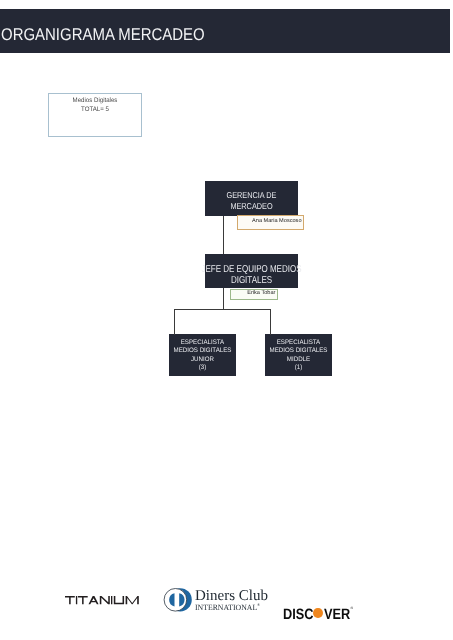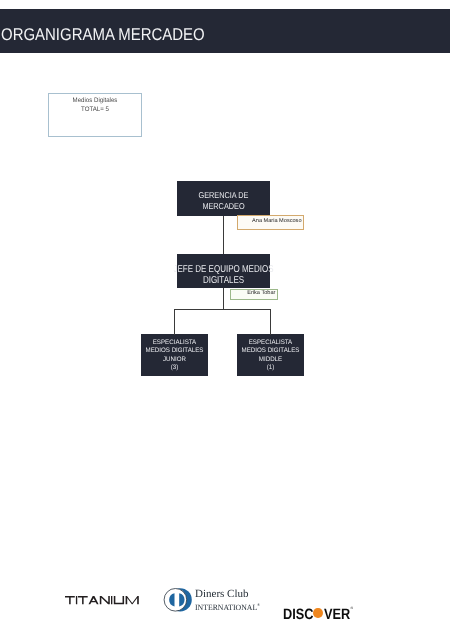--- a/index.html
+++ b/index.html
@@ -11,21 +11,21 @@
   #title-bar{position:absolute;left:0;top:9px;width:450px;height:44px;background:#242835;}
   #title-text{position:absolute;left:1px;top:17px;font-size:17px;color:#f2f3f5;white-space:nowrap;
               transform:scaleX(0.88);transform-origin:left top;line-height:1;}
 
   
   #legend-box{position:absolute;left:48px;top:93px;width:94px;height:44px;background:#ffffff;border:1px solid #a8c0cf;box-sizing:border-box;}
   #legend-box .lt{position:absolute;left:-20px;right:-20px;text-align:center;font-size:6.5px;line-height:8.4px;color:#4a4a4a;}
   #legend-box .lt span{display:block;white-space:nowrap;transform:scaleX(0.94);}
 
   
-  .node{position:absolute;background:#242835;color:#e9eaee;box-sizing:border-box;}
+  .node{position:absolute;background:#242835;color:#e9eaee;box-sizing:border-box;margin-left:28px;}
   .node .txt{position:absolute;left:-40px;right:-40px;text-align:center;}
   .node span{display:block;white-space:nowrap;transform:scaleX(var(--sx,0.85));transform-origin:center center;}
 
   #node-gerencia{left:177px;top:181px;width:93px;height:35px;}
   #node-gerencia .txt{top:9.3px;font-size:8.5px;line-height:10.5px;--sx:0.86;}
   #node-jefe{left:177px;top:254px;width:93px;height:34px;}
   #node-jefe .txt{top:11.3px;font-size:10px;line-height:10.3px;--sx:0.80;}
   #node-junior{left:141px;top:334px;width:67px;height:42px;}
   #node-junior .txt{top:5.2px;font-size:6.5px;line-height:8.2px;--sx:0.95;}
   #node-middle{left:237px;top:334px;width:67px;height:42px;}
@@ -44,21 +44,21 @@
 
   
   #footer{position:absolute;left:0;top:0;width:453px;height:640px;pointer-events:none;}
 
   
   #logo-titanium{position:absolute;left:64.8px;top:595.7px;width:80px;height:10px;}
 
   
   #logo-diners{position:absolute;left:162px;top:585px;width:100px;height:30px;}
   #diners-mark{position:absolute;left:0;top:0;}
-  #diners-name{position:absolute;left:33px;top:3.6px;font-family:"Liberation Serif",serif;font-size:11px;
+  #diners-name{position:absolute;left:33px;top:3.6px;font-family:"Liberation Serif",serif;font-size:15px;
                color:#1e2730;line-height:1;white-space:nowrap;}
   #diners-intl{position:absolute;left:33px;top:19px;font-family:"Liberation Serif",serif;font-size:8.1px;
                color:#1e2730;line-height:1;white-space:nowrap;transform:scaleX(0.96);transform-origin:left top;}
   #diners-reg{font-size:3.6px;vertical-align:super;}
 
   
   #logo-discover{position:absolute;left:283.3px;top:607px;width:75px;height:14px;}
   #logo-discover .dsc{position:absolute;top:0;font-family:"Liberation Sans",sans-serif;font-weight:700;
        font-size:15px;color:#0d0d0d;line-height:1;transform:scaleX(0.85);transform-origin:left top;white-space:nowrap;}
   #discover-1{left:0;}

